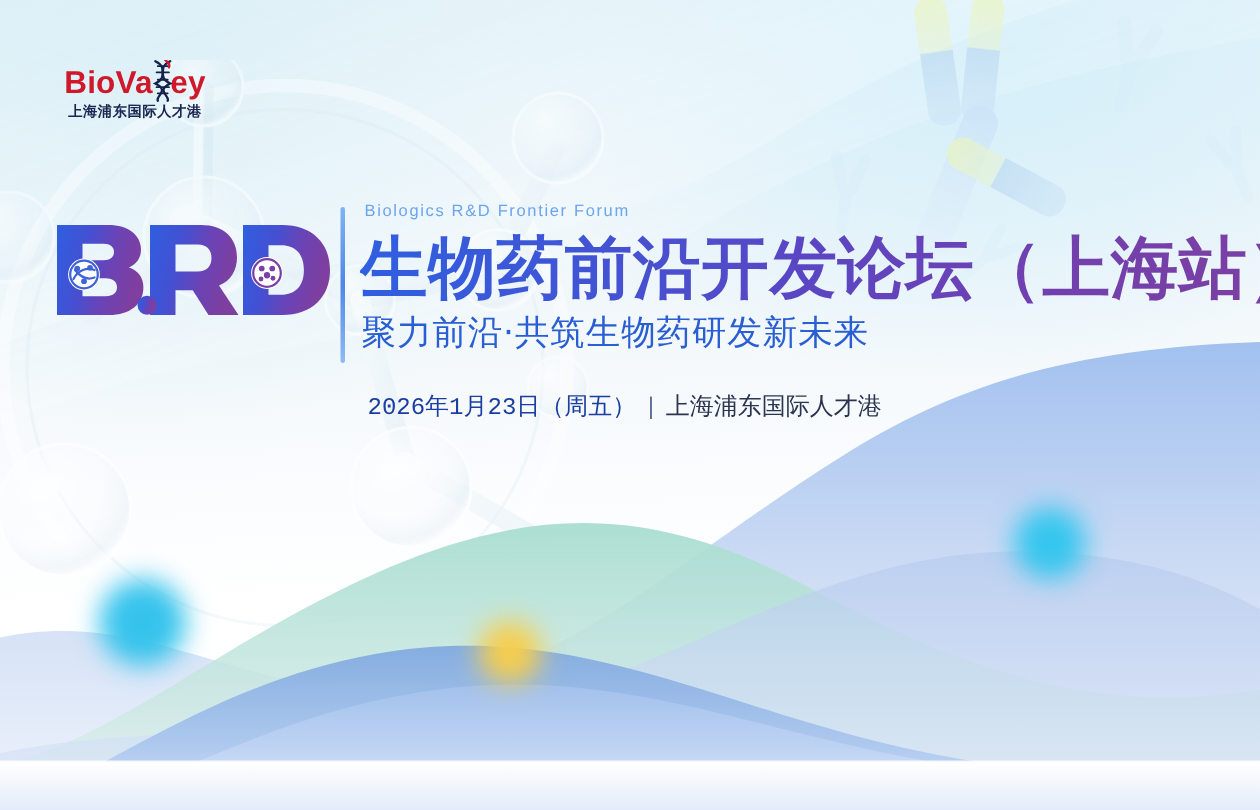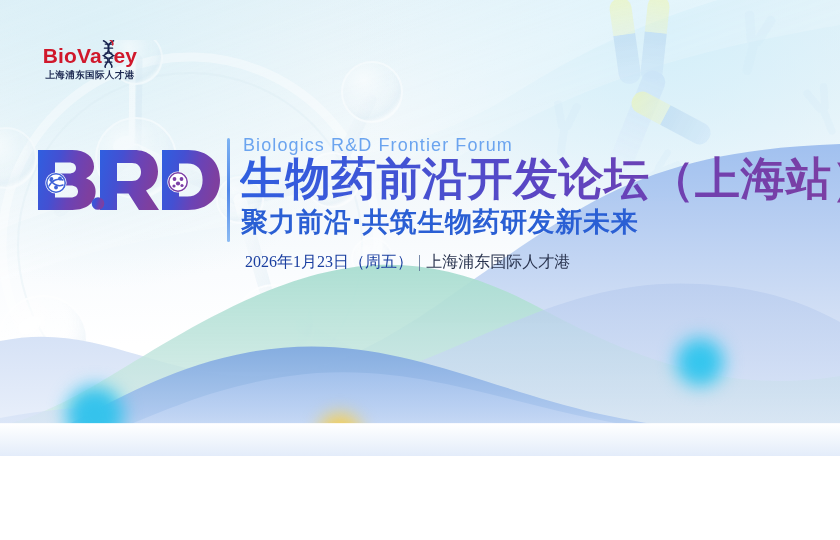--- a/index.html
+++ b/index.html
@@ -1,20 +1,20 @@
 <!DOCTYPE html>
 <html><head>
 <meta charset="utf-8">
 <style>
   html,body{margin:0;padding:0;background:#fff;}
   body{font-family:"Liberation Sans","DejaVu Sans",sans-serif;}
 
   #poster{
     position:relative;
-    width:840px;height:456px;
+    width:840px;height:540px;
     overflow:hidden;
     background:
       radial-gradient(ellipse 520px 360px at 78% 6%,   #d4effa 0%, rgba(212,239,250,0) 62%),
       radial-gradient(ellipse 520px 420px at 12% 8%,   #d7eef6 0%, rgba(215,238,246,0) 60%),
       linear-gradient(178deg,#dff0f7 0%, #e9f4f9 22%, #f3f8fb 42%, #fafcfe 58%, #ffffff 72%);
   }
 
   
   .bg-layer{position:absolute;inset:0;pointer-events:none;}
 
@@ -67,42 +67,42 @@
   
   .title-divider{
     position:absolute;left:227px;top:138px;width:3px;height:104px;
     background:linear-gradient(180deg,#7fb4f2 0%, #4f86e8 50%, #8dbcf3 100%);
     border-radius:2px;
   }
 
   
   .eyebrow{
     position:absolute;left:243px;top:135px;
-    font-size:18px;letter-spacing:1.1px;color:#6ba4ef;font-weight:400;
+    font-size:11px;letter-spacing:1.1px;color:#6ba4ef;font-weight:400;
     font-family:"Liberation Sans","DejaVu Sans",sans-serif;white-space:nowrap;
   }
   .main-title{
     position:absolute;left:240px;top:154px;
     font-size:45px;font-weight:700;letter-spacing:.5px;line-height:50px;
     white-space:nowrap;
     font-family:"DejaVu Sans","Liberation Sans",sans-serif;
     background:linear-gradient(92deg,#2f5fe0 0%,#3f55d6 22%,#5a46c4 46%,#7040b0 70%,#7e3f9f 100%);
     -webkit-background-clip:text;background-clip:text;color:transparent;
     -webkit-text-fill-color:transparent;
   }
   .sub-title{
     position:absolute;left:241px;top:208px;
-    font-size:27px;font-weight:700;letter-spacing:.6px;color:#2a5fd4;
+    font-size:23px;font-weight:400;letter-spacing:.6px;color:#2a5fd4;
     white-space:nowrap;line-height:28px;
     font-family:"DejaVu Sans","Liberation Sans",sans-serif;
   }
   .meta-line{
-    position:absolute;left:245px;top:251px;
+    position:absolute;left:245px;top:261px;
     font-size:16px;line-height:22px;white-space:nowrap;
-    font-family:Liberation Serif, serif;
+    font-family:Liberation Mono, monospace;
   }
   .meta-date{color:#1b3fa0;font-weight:400;}
   .meta-sep{color:#5a6f95;padding:0 5px;font-weight:300;}
   .meta-venue{color:#2b3550;font-weight:400;}
 
   
   .bottom-band{
     position:absolute;left:0;bottom:0;width:840px;height:32px;
     background:linear-gradient(180deg,#ffffff 0%,#f4f8fd 38%,#e3ecfa 100%);
   }

